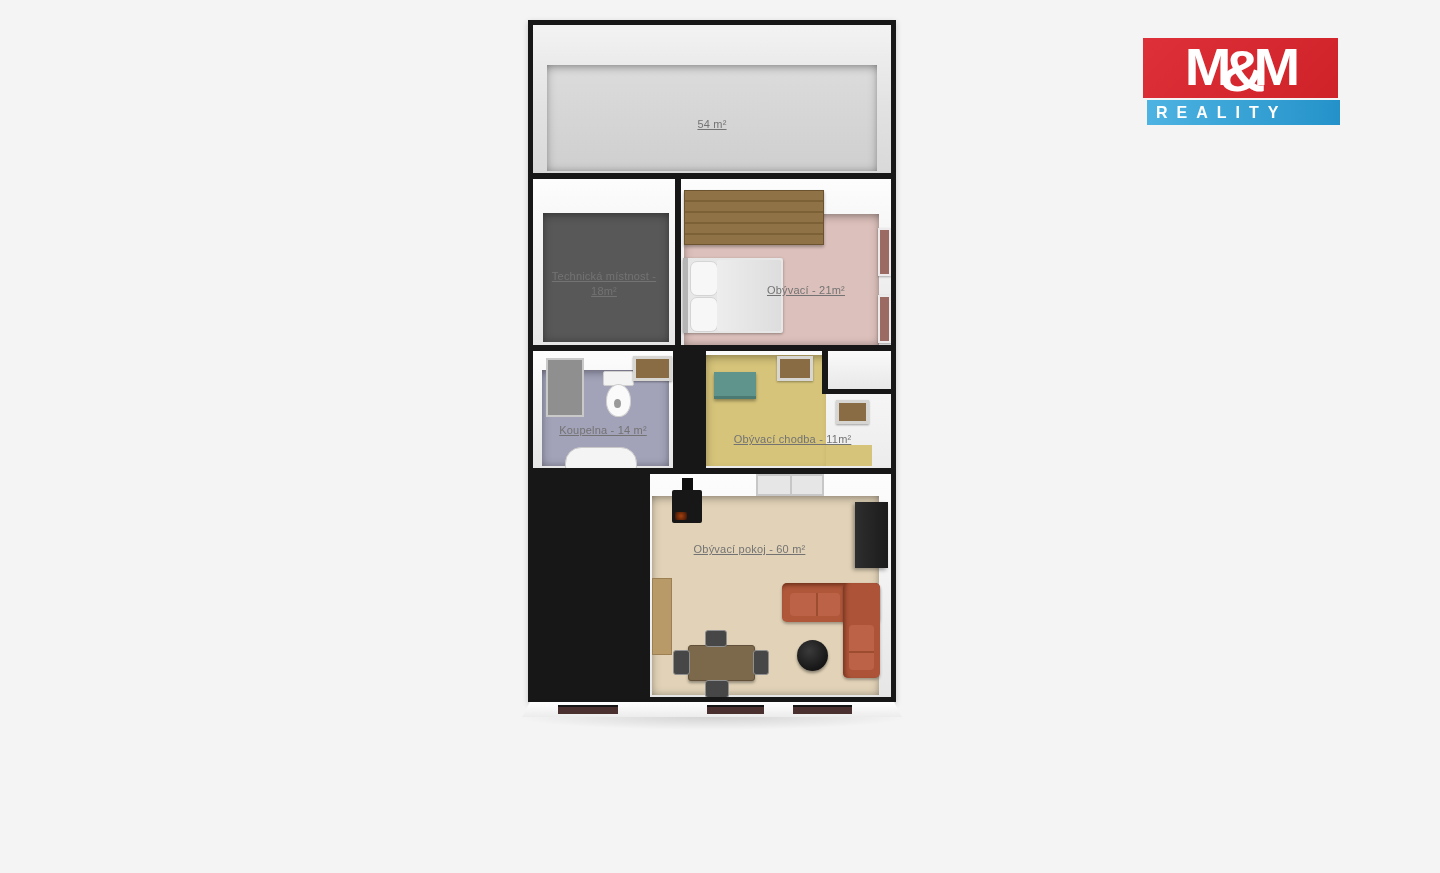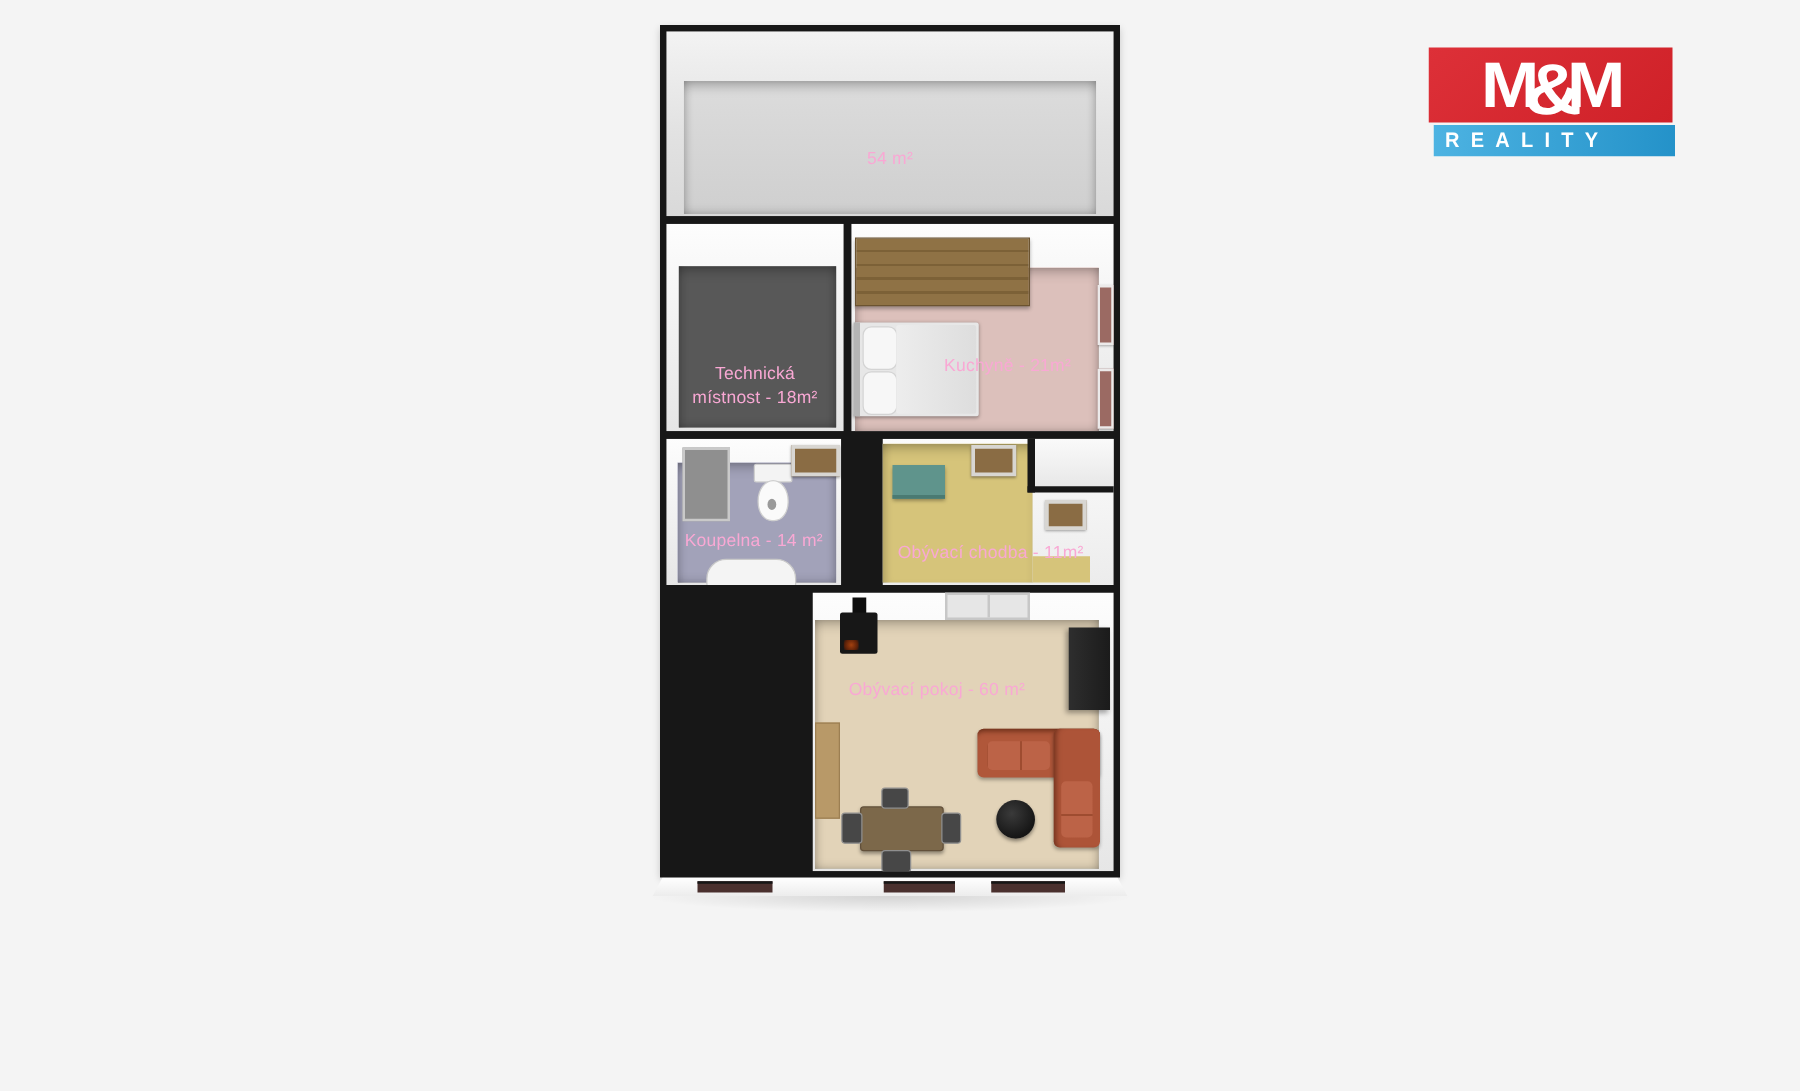--- a/index.html
+++ b/index.html
@@ -15,34 +15,35 @@
   .plan{
     position:absolute;left:528px;top:20px;width:368px;height:682px;
     background:#171717;
     box-shadow:0 2px 6px rgba(0,0,0,.18);
   }
   .room{position:absolute;overflow:hidden;}
   .room .walls{position:absolute;inset:0;background:linear-gradient(180deg,#fdfdfd 0%,#e6e6e6 100%);}
   .floor{position:absolute;box-shadow:inset 0 8px 10px -6px rgba(0,0,0,.35), inset 6px 0 8px -5px rgba(0,0,0,.22), inset -6px 0 8px -5px rgba(0,0,0,.22), inset 0 -6px 8px -5px rgba(0,0,0,.18);}
   .room-label{
     position:absolute;text-align:center;
-    font-size:14px;line-height:1.35;color:#f9a8d4;letter-spacing:.2px;
+    font-size:11px;line-height:1.35;color:#737373;letter-spacing:.2px;
     z-index:5;
+    text-decoration:underline;
   }
 
   
   .room-attic{left:5px;top:5px;width:358px;height:148px;}
   .room-attic .walls{background:linear-gradient(180deg,#f3f3f3 0%,#e2e2e2 55%,#d9d9d9 100%);}
   .room-attic .floor{left:14px;right:14px;top:40px;bottom:2px;background:linear-gradient(180deg,#dcdcdc,#cfcfcf);}
   .room-attic .room-label{left:0;right:0;top:92px;}
 
   
   .room-technical{left:5px;top:159px;width:142px;height:166px;}
   .room-technical .floor{left:10px;right:6px;top:34px;bottom:3px;background:#585858;}
-  .room-technical .room-label{left:16px;right:16px;top:110px;}
+  .room-technical .room-label{left:16px;right:16px;top:90px;}
 
   
   .room-bedroom{left:153px;top:159px;width:210px;height:166px;}
   .room-bedroom .floor{left:3px;right:12px;top:35px;bottom:0;background:#dcc0bb;}
   .room-bedroom .room-label{left:40px;right:0;top:104px;}
 
   
   .room-bathroom{left:5px;top:331px;width:140px;height:117px;}
   .room-bathroom .floor{left:9px;right:4px;top:19px;bottom:2px;background:#a2a2b9;}
   .room-bathroom .room-label{left:0;right:0;top:72px;}
@@ -184,21 +185,21 @@
       <div class="floor" style="background: rgb(220, 192, 187);"></div>
       <div class="furn wardrobe"></div>
       <div class="furn bed">
         <div class="bed-head"></div>
         <div class="pillow p1"></div>
         <div class="pillow p2"></div>
         <div class="duvet"></div>
       </div>
       <div class="furn bedroom-door d1"></div>
       <div class="furn bedroom-door d2"></div>
-      <div class="room-label">Kuchyně - 21m²</div>
+      <div class="room-label">Obývací - 21m²</div>
     </div>
 
     <div class="room room-bathroom">
       <div class="walls"></div>
       <div class="floor" style="background: rgb(162, 162, 185);"></div>
       <div class="furn shower"></div>
       <div class="furn toilet-tank"></div>
       <div class="furn toilet-bowl"></div>
       <div class="furn toilet-hole"></div>
       <div class="furn wood-door bath-door"></div>

